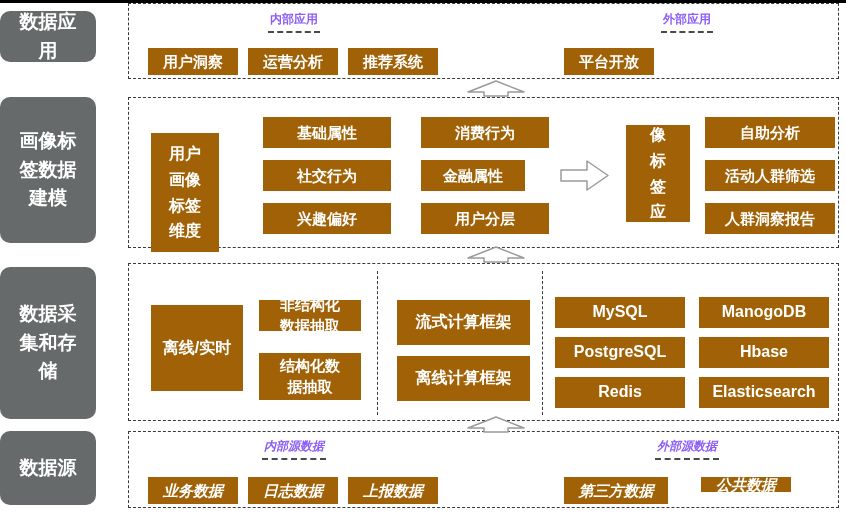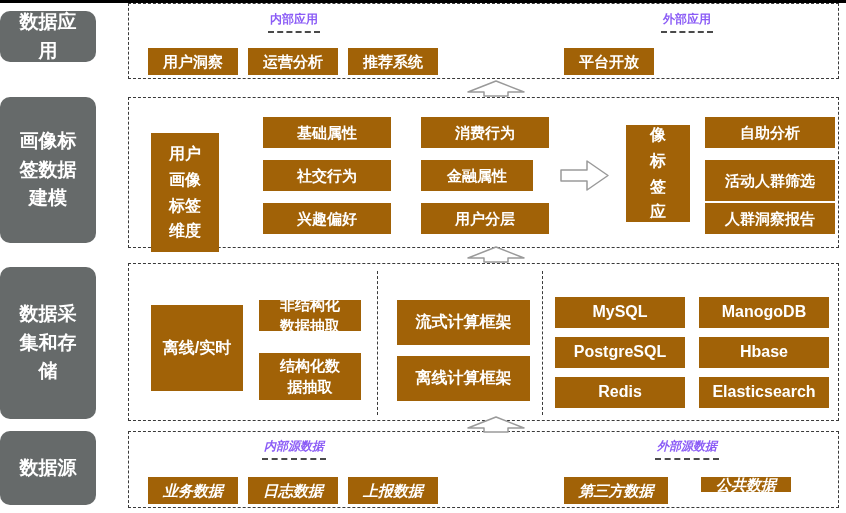--- a/index.html
+++ b/index.html
@@ -53,28 +53,28 @@
   <svg class="arrow" style="left:463px;top:80px;" width="66" height="17" viewBox="0 0 66 17">
     <path d="M33 1 L61 12 L45 12 L45 16 L21 16 L21 12 L5 12 Z" fill="#ffffff" stroke="#9a9a9a" stroke-width="1.5" stroke-linejoin="round"></path>
   </svg>
 
   <div class="dash-box" style="left:128px;top:97px;width:711px;height:151px;">
     <div class="node" style="left:22px;top:15px;width:68px;height:119px;font-size:16px;padding:0 16px;line-height:1.6;margin-top:20px;">用户画像标签维度</div>
     <div class="node nowrap" style="left:134px;top:19px;width:128px;height:31px;font-size:15px;">基础属性</div>
     <div class="node nowrap" style="left:134px;top:62px;width:128px;height:31px;font-size:15px;">社交行为</div>
     <div class="node nowrap" style="left:134px;top:105px;width:128px;height:31px;font-size:15px;">兴趣偏好</div>
     <div class="node nowrap" style="left:292px;top:19px;width:128px;height:31px;font-size:15px;">消费行为</div>
-    <div class="node nowrap" style="left:292px;top:62px;width:112px;height:31px;font-size:15px;">金融属性</div>
+    <div class="node nowrap" style="left:292px;top:62px;width:104px;height:31px;font-size:15px;">金融属性</div>
     <div class="node nowrap" style="left:292px;top:105px;width:128px;height:31px;font-size:15px;">用户分层</div>
     <svg class="arrow" style="left:429px;top:59px;" width="54" height="37" viewBox="0 0 54 37">
       <path d="M3 13 L29 13 L29 4 L50 18.5 L29 33 L29 24 L3 24 Z" fill="#ffffff" stroke="#9a9a9a" stroke-width="1.5" stroke-linejoin="round"></path>
     </svg>
     <div class="node" style="left:497px;top:27px;width:64px;height:97px;font-size:16px;padding:0 30px;line-height:1.6;">画像标签应用</div>
     <div class="node nowrap" style="left:576px;top:19px;width:130px;height:31px;font-size:15px;">自助分析</div>
-    <div class="node nowrap" style="left:576px;top:62px;width:130px;height:41px;font-size:15px;text-align:center;">活动人群筛选</div>
+    <div class="node nowrap" style="left:576px;top:62px;width:130px;height:31px;font-size:15px;text-align:center;">活动人群筛选</div>
     <div class="node nowrap" style="left:576px;top:105px;width:130px;height:31px;font-size:15px;">人群洞察报告</div>
   </div>
 
   <svg class="arrow" style="left:463px;top:246px;" width="66" height="17" viewBox="0 0 66 17">
     <path d="M33 1 L61 12 L45 12 L45 16 L21 16 L21 12 L5 12 Z" fill="#ffffff" stroke="#9a9a9a" stroke-width="1.5" stroke-linejoin="round"></path>
   </svg>
 
   <div class="dash-box" style="left:128px;top:263px;width:711px;height:158px;">
     <div class="node nowrap" style="left:22px;top:41px;width:92px;height:86px;font-size:16px;">离线/实时</div>
     <div class="node" style="left:130px;top:36px;width:102px;height:31px;font-size:15px;padding:0 19px;line-height:1.35;">非结构化数据抽取</div>

